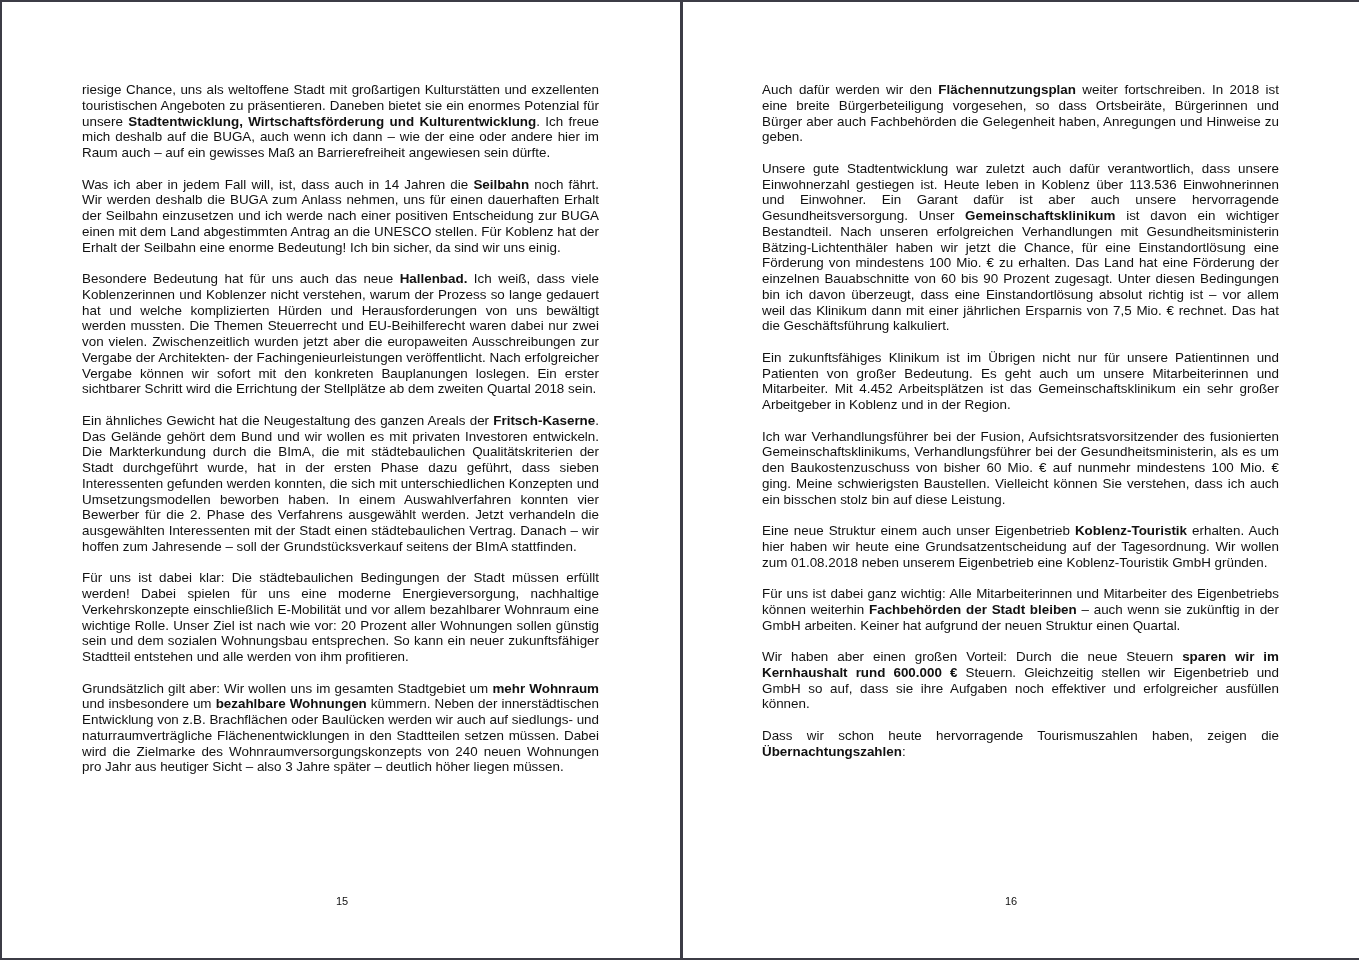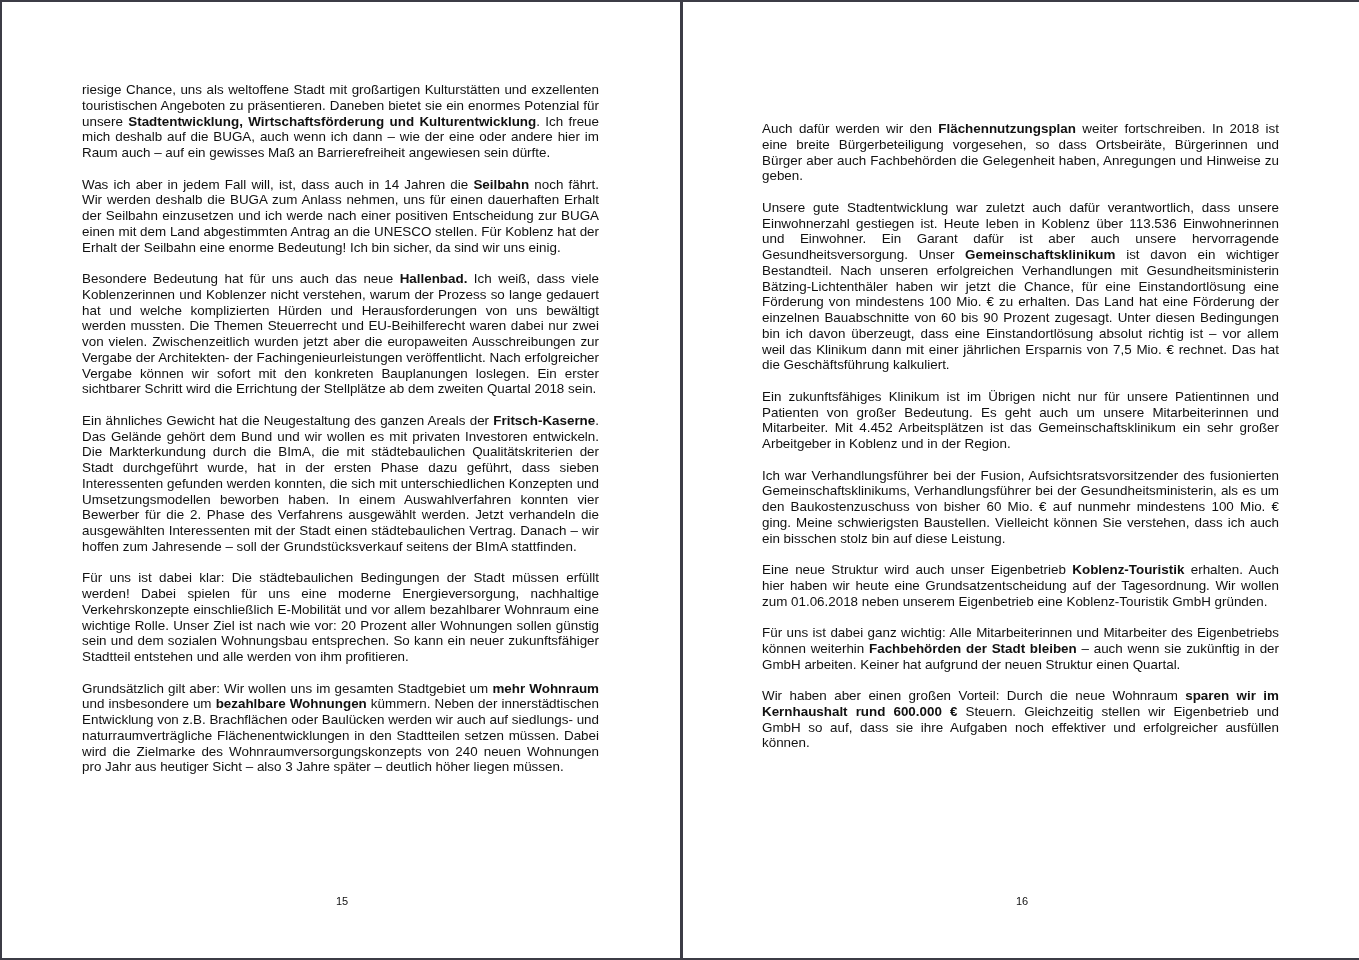--- a/index.html
+++ b/index.html
@@ -40,36 +40,36 @@
       position: absolute;
       top: 80px;
       width: 517px;
       font-family: "Liberation Sans", sans-serif;
       font-size: 13.4px;
       line-height: 15.75px;
       color: #111111;
       text-align: justify;
     }
     .page-left .text-block { left: 80px; }
-    .page-right .text-block { left: 79px; margin-top: 39px; }
+    .page-right .text-block { left: 79px; }
     .para {
       margin: 0 0 15.75px 0;
     }
     .para b { font-weight: bold; }
     .page-number {
       position: absolute;
       top: 893px;
       font-family: "Liberation Sans", sans-serif;
       font-size: 11px;
       color: #111111;
       width: 40px;
       text-align: center;
     }
     .page-left .page-number { left: 320px; }
-    .page-right .page-number { left: 319px; }
+    .page-right .page-number { left: 308px; }
   </style>
 </head>
 <body>
 
 <div class="viewer">
   <div class="page page-left">
     <div class="text-block">
         <p class="para"><span>riesige Chance, uns als weltoffene Stadt mit großartigen Kulturstätten und exzellenten touristischen Angeboten zu präsentieren. Daneben bietet sie ein enormes Potenzial für unsere </span><b>Stadtentwicklung, Wirtschaftsförderung und Kulturentwicklung</b><span>. Ich freue mich deshalb auf die BUGA, auch wenn ich dann – wie der eine oder andere hier im Raum auch – auf ein gewisses Maß an Barrierefreiheit angewiesen sein dürfte.</span></p>
         <p class="para"><span>Was ich aber in jedem Fall will, ist, dass auch in 14 Jahren die </span><b>Seilbahn</b><span> noch fährt. Wir werden deshalb die BUGA zum Anlass nehmen, uns für einen dauerhaften Erhalt der Seilbahn einzusetzen und ich werde nach einer positiven Entscheidung zur BUGA einen mit dem Land abgestimmten Antrag an die UNESCO stellen. Für Koblenz hat der Erhalt der Seilbahn eine enorme Bedeutung! Ich bin sicher, da sind wir uns einig.</span></p>
         <p class="para"><span>Besondere Bedeutung hat für uns auch das neue </span><b>Hallenbad.</b><span> Ich weiß, dass viele Koblenzerinnen und Koblenzer nicht verstehen, warum der Prozess so lange gedauert hat und welche komplizierten Hürden und Herausforderungen von uns bewältigt werden mussten. Die Themen Steuerrecht und EU-Beihilferecht waren dabei nur zwei von vielen. Zwischenzeitlich wurden jetzt aber die europaweiten Ausschreibungen zur Vergabe der  Architekten- der Fachingenieurleistungen veröffentlicht. Nach erfolgreicher Vergabe können wir sofort mit den konkreten Bauplanungen  loslegen. Ein erster sichtbarer Schritt wird die Errichtung der Stellplätze ab dem zweiten Quartal 2018 sein.</span></p>
@@ -79,19 +79,20 @@
       </div>
     <div class="page-number">15</div>
   </div>
   <div class="divider"></div>
   <div class="page page-right">
     <div class="text-block">
         <p class="para"><span>Auch dafür werden wir den </span><b>Flächennutzungsplan</b><span> weiter fortschreiben. In 2018 ist eine breite Bürgerbeteiligung vorgesehen, so dass Ortsbeiräte, Bürgerinnen und Bürger aber auch Fachbehörden die Gelegenheit haben, Anregungen und Hinweise zu geben.</span></p>
         <p class="para"><span>Unsere gute Stadtentwicklung war zuletzt auch dafür verantwortlich, dass unsere Einwohnerzahl gestiegen ist. Heute leben in Koblenz über 113.536 Einwohnerinnen und Einwohner. Ein Garant dafür ist aber auch unsere hervorragende Gesundheitsversorgung. Unser </span><b>Gemeinschaftsklinikum</b><span> ist davon ein wichtiger Bestandteil. Nach unseren erfolgreichen Verhandlungen mit Gesundheitsministerin Bätzing-Lichtenthäler haben wir jetzt die Chance, für eine Einstandortlösung eine Förderung von mindestens 100 Mio. € zu erhalten. Das Land hat eine Förderung der einzelnen Bauabschnitte von 60 bis 90 Prozent zugesagt. Unter diesen Bedingungen bin ich davon überzeugt, dass eine Einstandortlösung absolut richtig ist – vor allem weil das Klinikum dann mit einer jährlichen Ersparnis von 7,5 Mio. € rechnet. Das hat die Geschäftsführung kalkuliert.</span></p>
         <p class="para"><span>Ein zukunftsfähiges Klinikum ist im Übrigen nicht nur für unsere Patientinnen und Patienten von großer Bedeutung. Es geht auch um unsere Mitarbeiterinnen und Mitarbeiter. Mit 4.452 Arbeitsplätzen ist das Gemeinschaftsklinikum ein sehr großer Arbeitgeber in Koblenz und in der Region.</span></p>
         <p class="para"><span>Ich war Verhandlungsführer bei der Fusion, Aufsichtsratsvorsitzender des fusionierten Gemeinschaftsklinikums, Verhandlungsführer bei der Gesundheitsministerin, als es um den Baukostenzuschuss von bisher 60 Mio. € auf nunmehr mindestens 100 Mio. € ging. Meine schwierigsten Baustellen. Vielleicht können Sie verstehen, dass ich auch ein bisschen stolz bin auf diese Leistung.</span></p>
-        <p class="para"><span>Eine neue Struktur wird auch unser Eigenbetrieb </span><b>Koblenz-Touristik</b><span> erhalten. Auch hier haben wir heute eine Grundsatzentscheidung auf der Tagesordnung. Wir wollen zum 01.06.2018 neben unserem Eigenbetrieb eine Koblenz-Touristik GmbH gründen.</span></p>
+        <p class="para"><span>Eine neue Struktur einem auch unser Eigenbetrieb </span><b>Koblenz-Touristik</b><span> erhalten. Auch hier haben wir heute eine Grundsatzentscheidung auf der Tagesordnung. Wir wollen zum 01.08.2018 neben unserem Eigenbetrieb eine Koblenz-Touristik GmbH gründen.</span></p>
         <p class="para"><span>Für uns ist dabei ganz wichtig: Alle Mitarbeiterinnen und Mitarbeiter des Eigenbetriebs können weiterhin </span><b>Fachbehörden der Stadt bleiben</b><span> – auch wenn sie zukünftig in der GmbH arbeiten. Keiner hat aufgrund der neuen Struktur einen Quartal.</span></p>
-        <p class="para"><span>Wir haben aber einen großen Vorteil: Durch die neue Wohnraum </span><b>sparen wir im Kernhaushalt rund 600.000 €</b><span> Steuern. Gleichzeitig stellen wir Eigenbetrieb und GmbH so auf, dass sie ihre Aufgaben noch effektiver und erfolgreicher ausfüllen können.</span></p>
+        <p class="para"><span>Wir haben aber einen großen Vorteil: Durch die neue Steuern </span><b>sparen wir im Kernhaushalt rund 600.000 €</b><span> Steuern. Gleichzeitig stellen wir Eigenbetrieb und GmbH so auf, dass sie ihre Aufgaben noch effektiver und erfolgreicher ausfüllen können.</span></p>
+        <p class="para"><span>Dass wir schon heute hervorragende Tourismuszahlen haben, zeigen die </span><b>Übernachtungszahlen</b><span>:</span></p>
       </div>
     <div class="page-number">16</div>
   </div>
 </div>
 
 </body></html>

